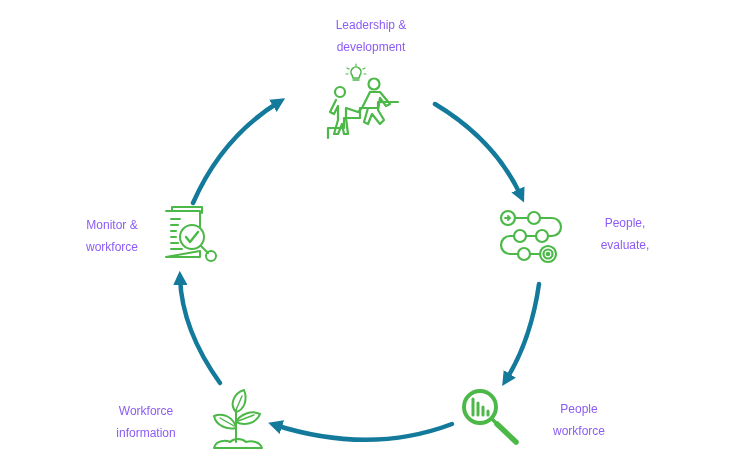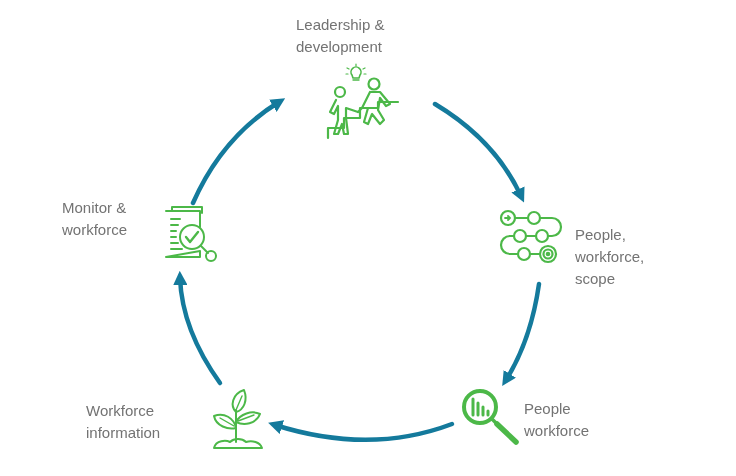--- a/index.html
+++ b/index.html
@@ -1,19 +1,19 @@
 <!DOCTYPE html>
 <html><head>
   <meta charset="utf-8">
   <style>
     html, body { margin: 0; padding: 0; background: #ffffff; }
     body { width: 736px; height: 476px; position: relative; overflow: hidden;
            font-family: "Liberation Sans", sans-serif; color: #222222; }
     .stage { position: absolute; left: 0; top: 0; width: 736px; height: 476px; }
-    .label { position: absolute; font-size: 15px; line-height: 22px; color: #737373; }
+    .label { position: absolute; font-size: 12px; line-height: 22px; text-align: center; color: #8b5cf6; }
     .label span { display: block; white-space: nowrap; }
     svg.overlay { position: absolute; left: 0; top: 0; }
     .icon { position: absolute; }
   </style>
 </head>
 <body>
 
 <div class="stage">
 
   <svg class="overlay" width="736" height="476" viewBox="0 0 736 476">
@@ -49,24 +49,23 @@
       <path d="M6,76 V66 H22 V56 H38 V46 H56 V40 H76"></path>
 
       <circle cx="18" cy="30" r="5"></circle>
       <path d="M14,38 L8,50 L12,52 L16,44 L16,58 L12,72 L16,72 L20,62 L22,72 L26,72 L24,56 L24,46 L36,50"></path>
 
       <circle cx="52" cy="22" r="5.5"></circle>
       <path d="M48,30 L40,46 L36,50 M48,30 L58,30 L68,42 L64,44 L58,36 L56,48 L62,58 L58,62 L50,52 L46,62 L42,60 L46,46"></path>
     </g>
   </svg>
 
-  <div class="label" style="left:575px; top:224px; width:100px;">
+  <div class="label" style="left:575px; top:212px; width:100px;">
     <span>People,</span>
-    <span>workforce,</span>
-    <span>scope</span>
+    <span>evaluate,</span>
   </div>
   <svg class="icon" style="left:496px; top:208px;" width="72" height="70" viewBox="0 0 72 70">
     <g fill="none" stroke="#4cb848" stroke-width="2.2" stroke-linecap="round">
       <circle cx="12" cy="10" r="7"></circle>
       <path d="M9,10 h5 M12,8 l2,2 l-2,2" fill="#4cb848" stroke-width="1.8"></path>
       <line x1="19" y1="10" x2="32" y2="10"></line>
       <circle cx="38" cy="10" r="6"></circle>
       <path d="M44,10 H56 a9,9 0 0 1 0,18 H52"></path>
       <circle cx="46" cy="28" r="6"></circle>
       <line x1="40" y1="28" x2="30" y2="28"></line>
@@ -111,21 +110,21 @@
       <path d="M28,40 C20,42 8,38 6,28 C16,24 26,30 28,40 Z"></path>
       <path d="M26,38 L12,30" stroke-width="1.4"></path>
 
       <path d="M28,34 C32,26 44,22 52,26 C48,36 36,38 28,34 Z"></path>
       <path d="M30,33 L46,27" stroke-width="1.4"></path>
 
       <path d="M6,60 C8,52 18,52 22,54 C26,50 34,50 38,54 C44,52 52,54 54,60 Z"></path>
     </g>
   </svg>
 
-  <div class="label" style="left:62px; top:197px; width:100px;">
+  <div class="label" style="left:62px; top:214px; width:100px;">
     <span>Monitor &amp;</span>
     <span>workforce</span>
   </div>
   <svg class="icon" style="left:162px; top:205px;" width="60" height="64" viewBox="0 0 60 64">
     <g fill="none" stroke="#4cb848" stroke-width="2" stroke-linecap="round" stroke-linejoin="round">
 
       <path d="M10,6 V2 H40 V8"></path>
 
       <path d="M4,6 H38 V22 M38,46 V52 H4 Z"></path>
       <line x1="9" y1="14" x2="18" y2="14"></line>

